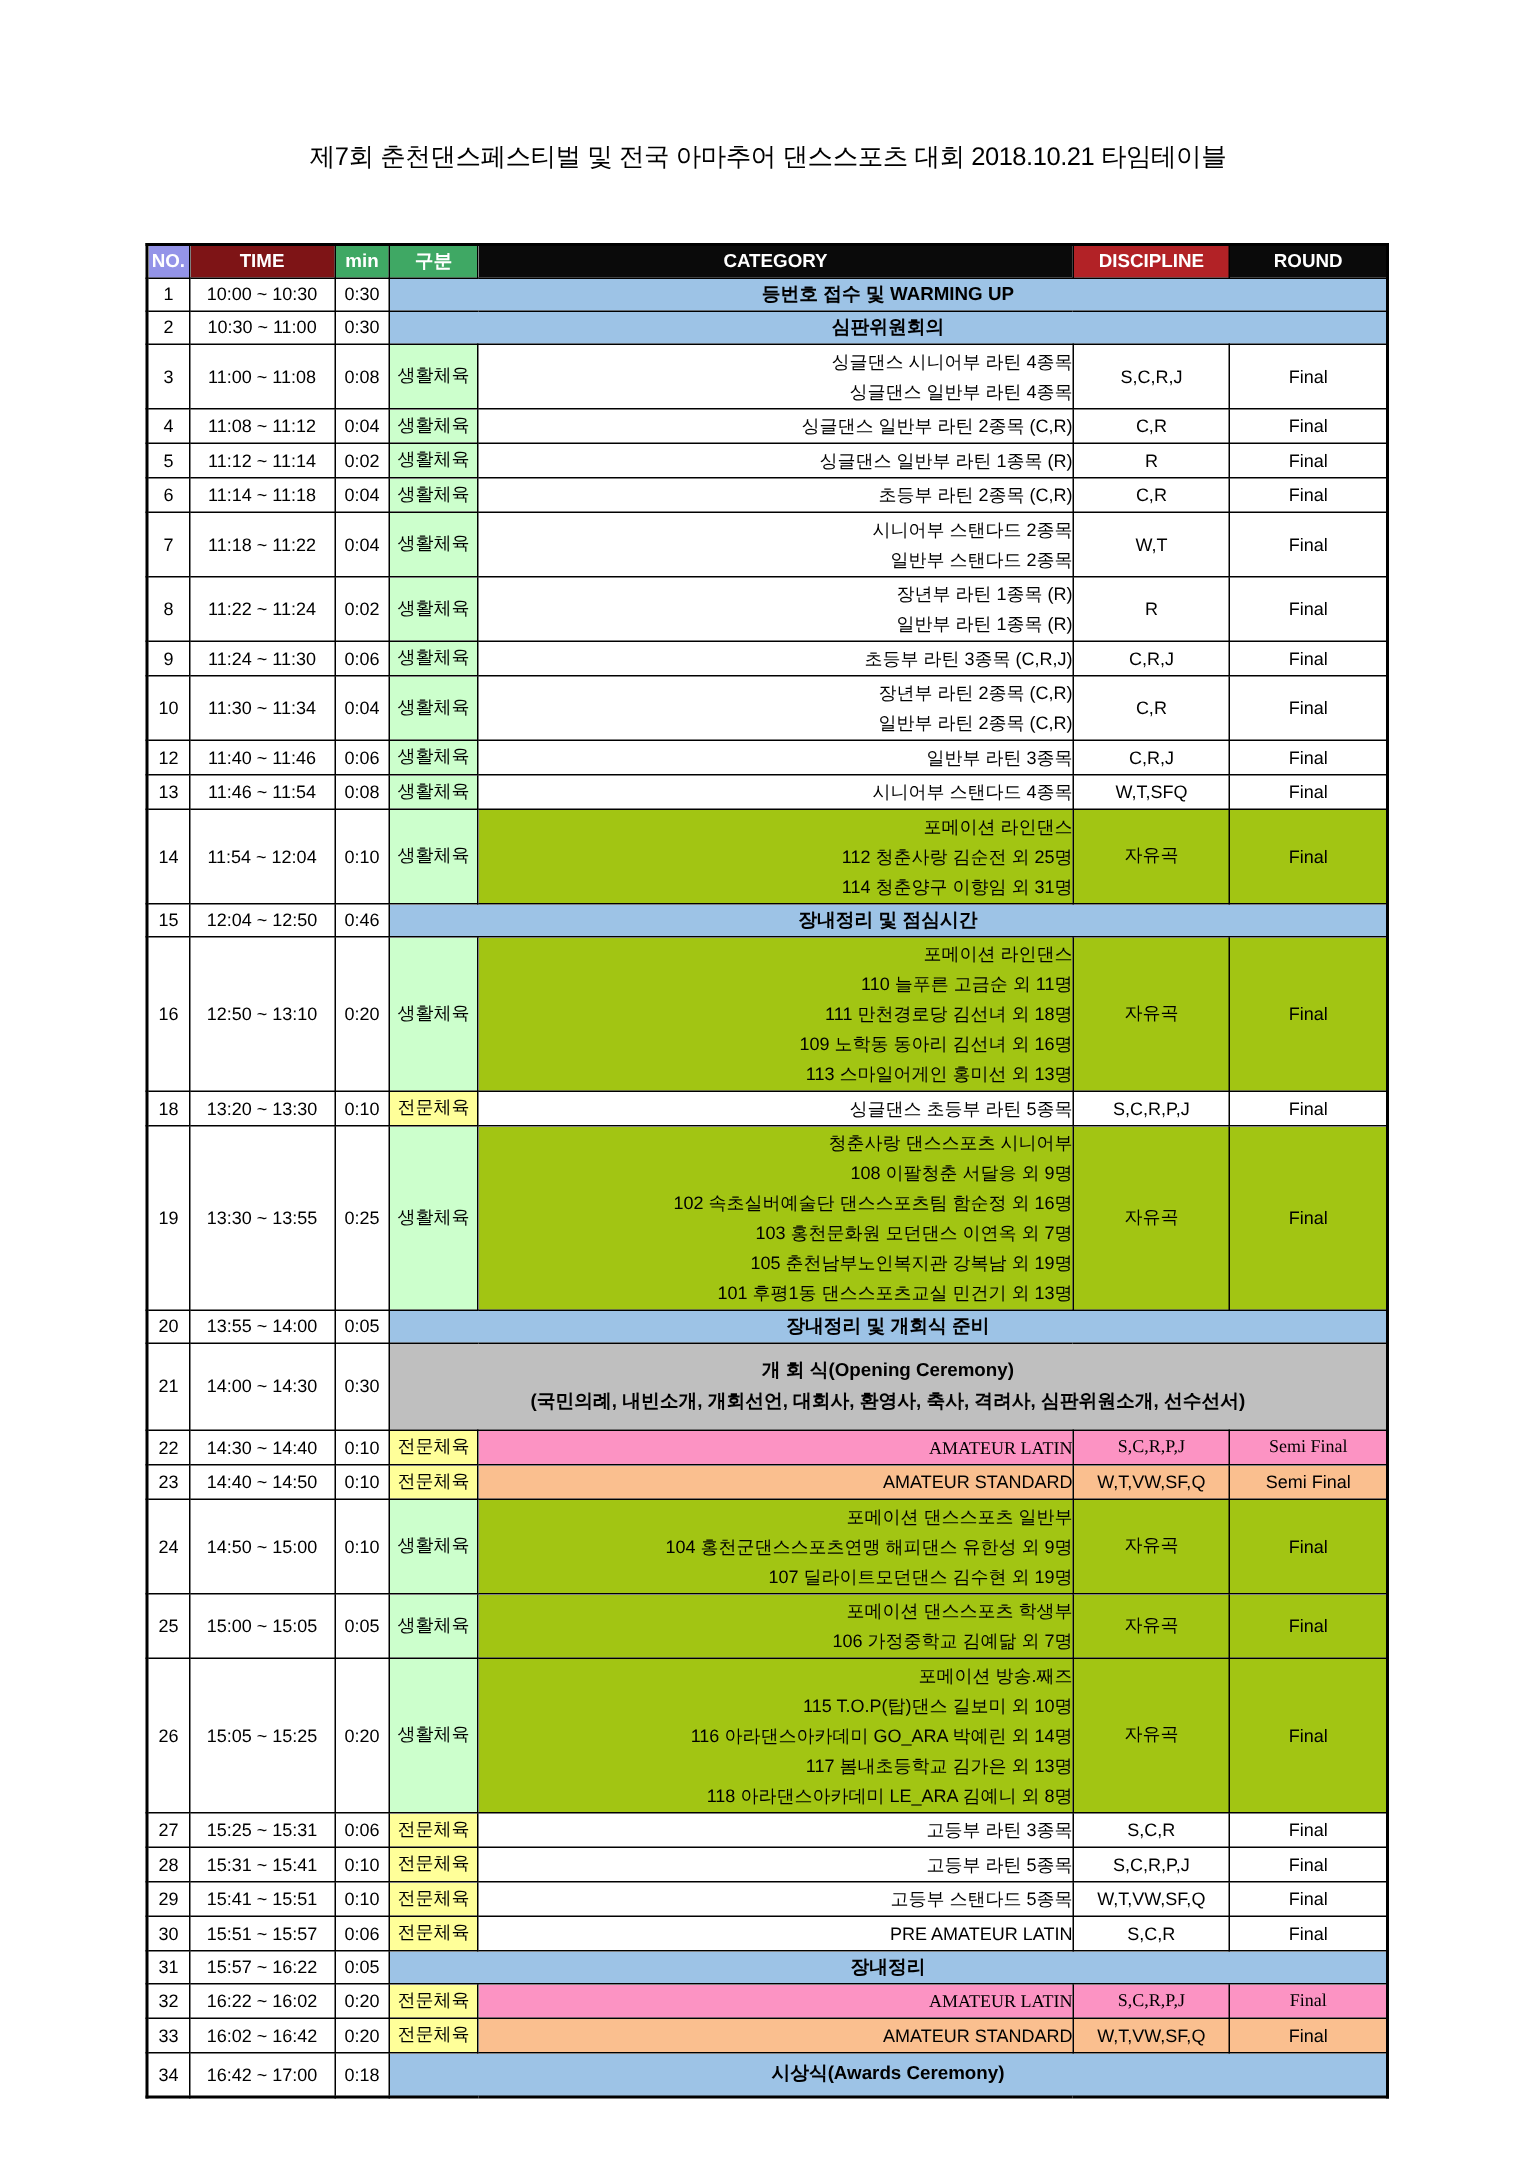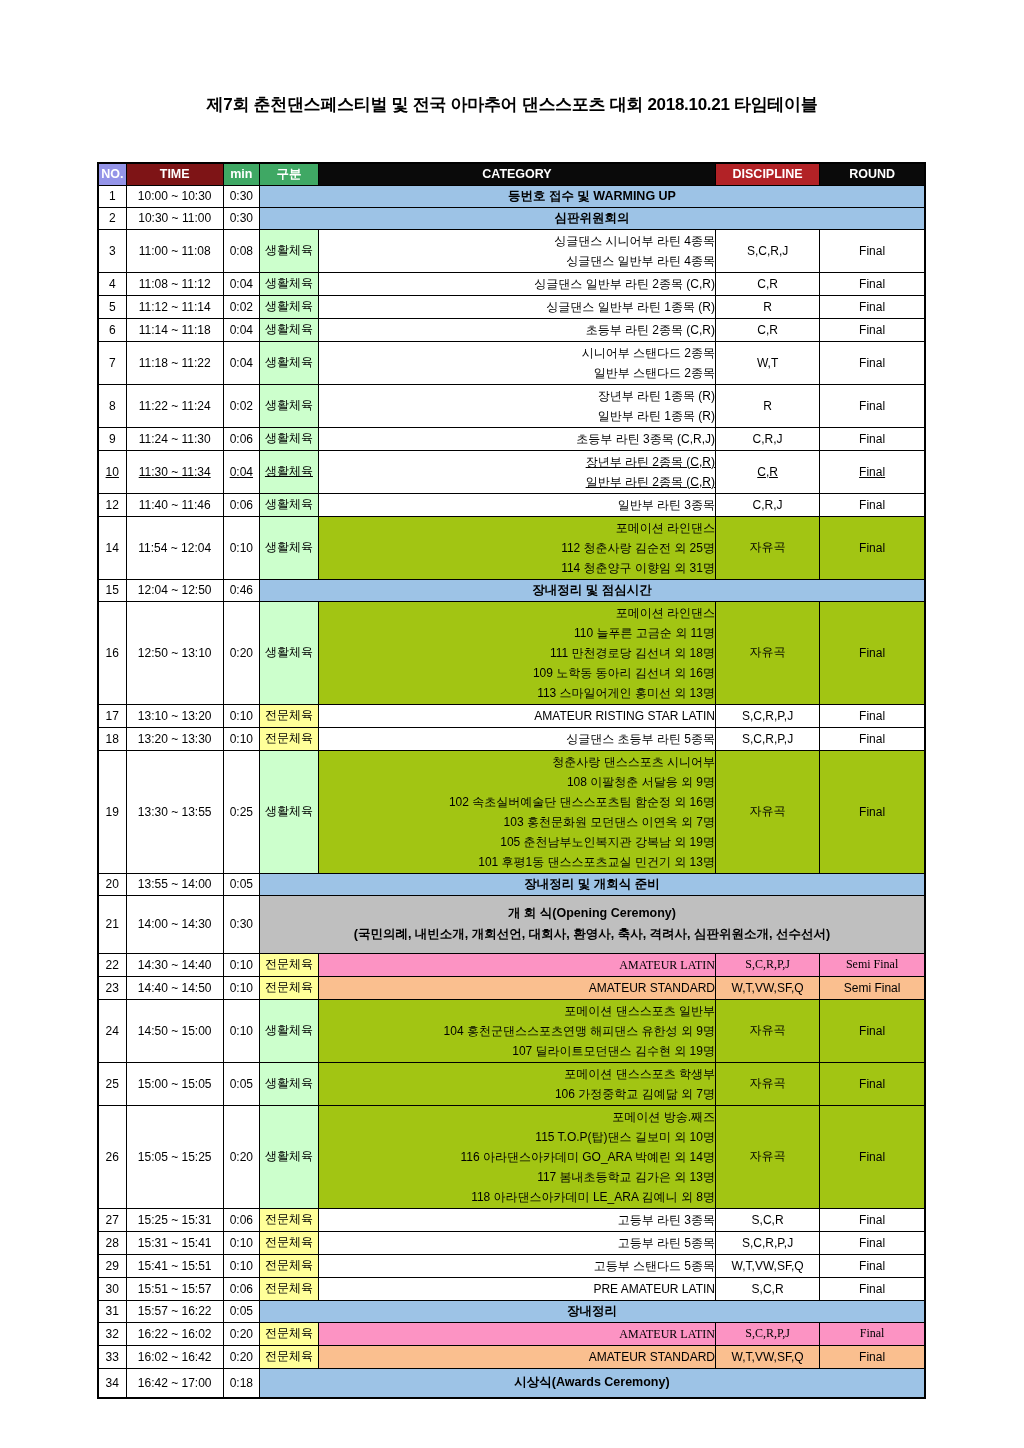--- a/index.html
+++ b/index.html
@@ -6,21 +6,21 @@
   html,body { background:#ffffff; }
   .page {
     position:relative;
     width:1024px; height:1448px;
     background:#ffffff;
     font-family:"Liberation Sans","DejaVu Sans",sans-serif;
     color:#000;
   }
   .page-title {
     position:absolute; top:93px; left:0; width:100%;
-    text-align:center; font-size:17px; font-weight:bold;
+    text-align:center; font-size:17px; font-weight:normal;
     letter-spacing:-0.3px; white-space:nowrap;
   }
   table.timetable {
     position:absolute; top:118px; left:97px;
     width:829px; table-layout:fixed;
     border-collapse:collapse;
     border:2px solid #000;
     margin-top:44px;
   }
   col.w-no{width:28px;} col.w-time{width:97px;} col.w-min{width:36px;}
@@ -168,41 +168,52 @@
           <td class="c-no">9</td>
           <td class="c-time">11:24 ~ 11:30</td>
           <td class="c-min">0:06</td>
           <td class="c-gubun gubun-life">생활체육</td>
           <td class="c-cat bg-white">
             <div>초등부 라틴 3종목 (C,R,J)</div>
           </td>
           <td class="c-disc bg-white">C,R,J</td>
           <td class="c-round bg-white">Final</td>
         </tr>
-        <tr style="height: 40px; text-decoration: underline;">
+        <tr style="height: 40px;">
           <td class="c-no">10</td>
           <td class="c-time">11:30 ~ 11:34</td>
           <td class="c-min">0:04</td>
           <td class="c-gubun gubun-life">생활체육</td>
           <td class="c-cat bg-white">
             <div>장년부 라틴 2종목 (C,R)</div>
             <div>일반부 라틴 2종목 (C,R)</div>
           </td>
           <td class="c-disc bg-white">C,R</td>
           <td class="c-round bg-white">Final</td>
         </tr>
         <tr style="height: 20px;">
           <td class="c-no">12</td>
           <td class="c-time">11:40 ~ 11:46</td>
           <td class="c-min">0:06</td>
           <td class="c-gubun gubun-life">생활체육</td>
           <td class="c-cat bg-white">
             <div>일반부 라틴 3종목</div>
           </td>
           <td class="c-disc bg-white">C,R,J</td>
+          <td class="c-round bg-white">Final</td>
+        </tr>
+        <tr style="height: 20px;">
+          <td class="c-no">13</td>
+          <td class="c-time">11:46 ~ 11:54</td>
+          <td class="c-min">0:08</td>
+          <td class="c-gubun gubun-life">생활체육</td>
+          <td class="c-cat bg-white">
+            <div>시니어부 스탠다드 4종목</div>
+          </td>
+          <td class="c-disc bg-white">W,T,SFQ</td>
           <td class="c-round bg-white">Final</td>
         </tr>
         <tr style="height: 60px;">
           <td class="c-no">14</td>
           <td class="c-time">11:54 ~ 12:04</td>
           <td class="c-min">0:10</td>
           <td class="c-gubun gubun-life">생활체육</td>
           <td class="c-cat bg-green">
             <div>포메이션 라인댄스</div>
             <div>112 청춘사랑 김순전 외 25명</div>
@@ -226,31 +237,20 @@
           <td class="c-gubun gubun-life">생활체육</td>
           <td class="c-cat bg-green">
             <div>포메이션 라인댄스</div>
             <div>110 늘푸른 고금순 외 11명</div>
             <div>111 만천경로당 김선녀 외 18명</div>
             <div>109 노학동 동아리 김선녀 외 16명</div>
             <div>113 스마일어게인 홍미선 외 13명</div>
           </td>
           <td class="c-disc bg-green">자유곡</td>
           <td class="c-round bg-green">Final</td>
-        </tr>
-        <tr style="height: 20px;">
-          <td class="c-no">17</td>
-          <td class="c-time">13:10 ~ 13:20</td>
-          <td class="c-min">0:10</td>
-          <td class="c-gubun gubun-pro">전문체육</td>
-          <td class="c-cat bg-white">
-            <div>AMATEUR RISTING STAR LATIN</div>
-          </td>
-          <td class="c-disc bg-white">S,C,R,P,J</td>
-          <td class="c-round bg-white">Final</td>
         </tr>
         <tr style="height: 20px;">
           <td class="c-no">18</td>
           <td class="c-time">13:20 ~ 13:30</td>
           <td class="c-min">0:10</td>
           <td class="c-gubun gubun-pro">전문체육</td>
           <td class="c-cat bg-white">
             <div>싱글댄스 초등부 라틴 5종목</div>
           </td>
           <td class="c-disc bg-white">S,C,R,P,J</td>

